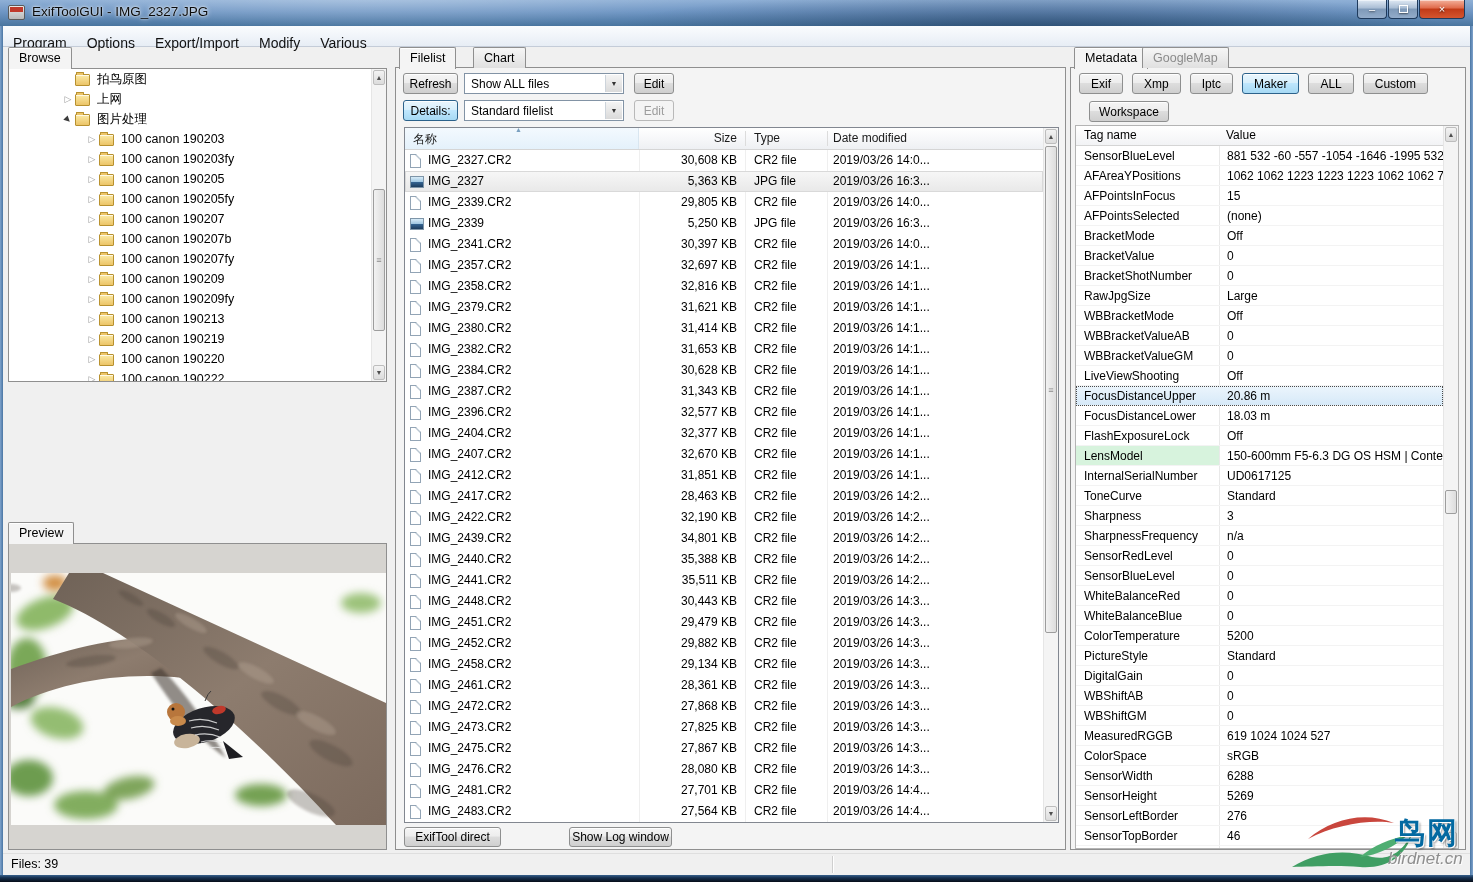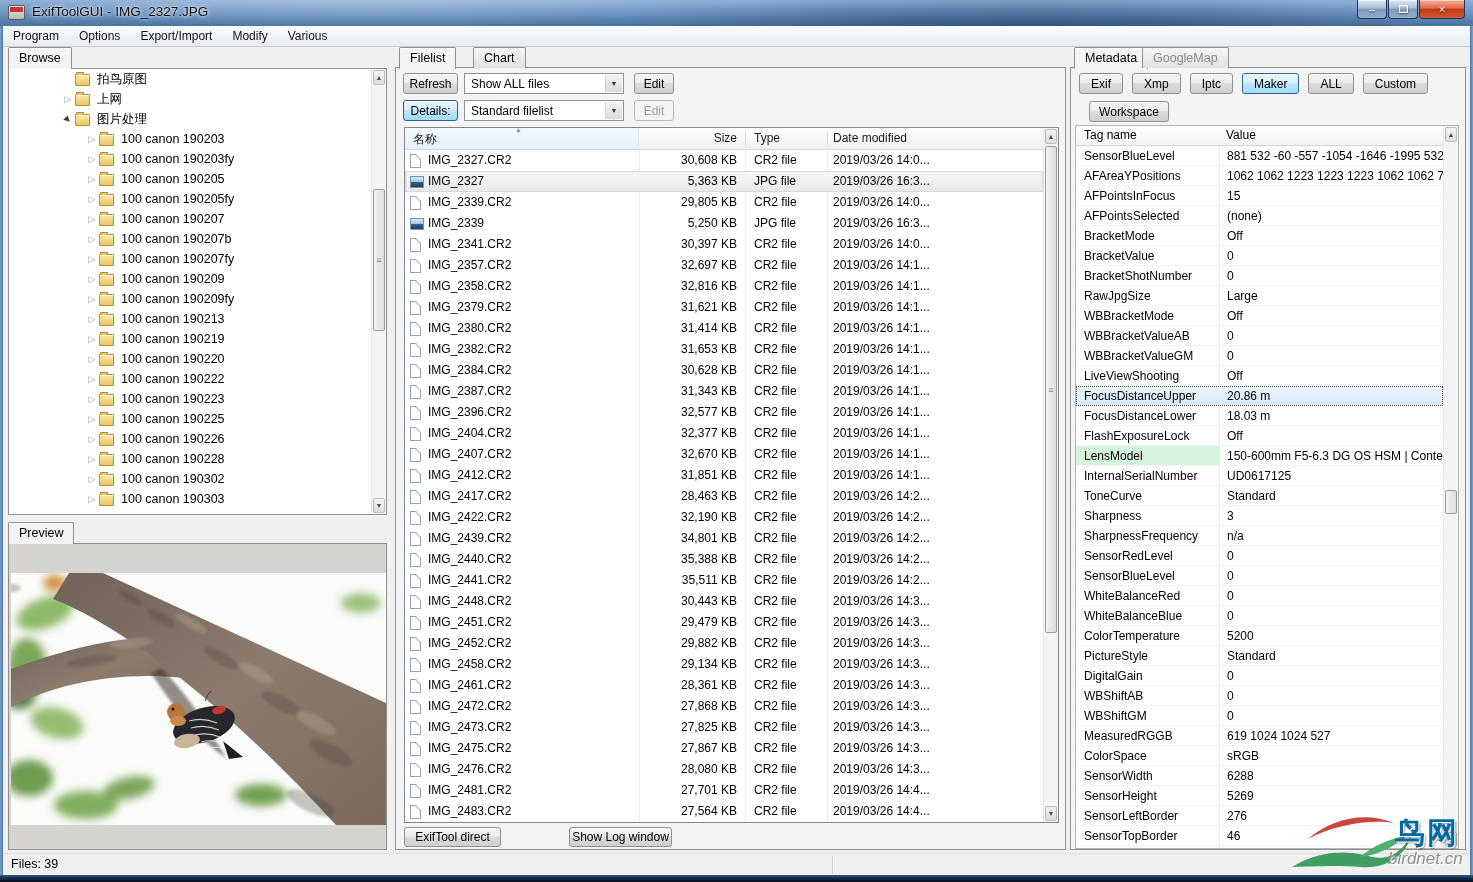--- a/index.html
+++ b/index.html
@@ -19,21 +19,21 @@
   .win-controls{position:absolute;right:8px;top:0;display:flex;}
   .wc{height:19px;border:1px solid #1e3a5c;border-top:none;border-radius:0 0 4px 4px;
     display:flex;align-items:center;justify-content:center;color:#fff;font-size:11px;line-height:1;
     text-shadow:0 1px 2px rgba(0,0,0,.7);box-shadow:inset 0 1px 0 rgba(255,255,255,.5);margin-left:1px;}
   .wc-min,.wc-max{width:30px;background:linear-gradient(180deg,#dfe9f4,#a9bdd4 45%,#7e99b8 50%,#93accA);}
   .wc-close{width:46px;background:linear-gradient(180deg,#f3b09b,#e06a4a 45%,#c13a17 50%,#d4552f);}
   .wc-max span{display:block;width:9px;height:8px;border:1.5px solid #fff;box-shadow:0 1px 2px rgba(0,0,0,.5);}
   
   .menubar{position:absolute;left:3px;top:26px;width:1467px;height:21px;display:flex;align-items:stretch;
     background:linear-gradient(180deg,#fafcfe,#e7edf5);border-bottom:1px solid #c4ccd8;}
-  .menu-item{padding:3px 10px 0 10px;font-size:12px;color:#111;}
+  .menu-item{padding:9px 10px 0 10px;font-size:14px;color:#111;}
   
   .brd-l,.brd-r{position:absolute;top:26px;bottom:7px;width:3px;background:linear-gradient(90deg,#7fa3cc,#4a76a4);z-index:40;}
   .brd-l{left:0}.brd-r{right:0;background:linear-gradient(90deg,#4a76a4,#7fa3cc);}
   .brd-b{position:absolute;left:0;right:0;bottom:0;height:7px;z-index:40;
     background:linear-gradient(180deg,#37618d 0%,#16304f 40%,#060d18 100%);}
   
   .tab{position:absolute;height:21px;padding:3px 10px 0 10px;font-size:12.5px;
     background:linear-gradient(180deg,#f6f6f6,#e0e0e0);border:1px solid #8f8f8f;border-bottom:none;
     border-radius:2px 2px 0 0;z-index:3;}
   .tab.active{background:#f4f4f4;height:22px;box-shadow:inset 0 1px 0 #fff;}
@@ -43,21 +43,21 @@
     background:linear-gradient(180deg,#f5f5f5,#ededed 45%,#dddddd 50%,#cfcfcf);
     border:1px solid #8e8f8f;border-radius:3px;box-shadow:inset 0 1px 0 rgba(255,255,255,.85);}
   .btn.toggled{background:linear-gradient(180deg,#eaf6fd,#d7effc 45%,#bee6fd 50%,#a6d9f4);border-color:#2c628b;}
   .btn.disabled{color:#9d9d9d;background:#f4f4f4;border-color:#b9b9b9;box-shadow:none;}
   .dd{position:absolute;background:#fff;border:1px solid #8293a5;display:flex;align-items:center;
     font-size:12px;padding-left:6px;}
   .dd .arr{position:absolute;right:1px;top:1px;bottom:1px;width:17px;display:flex;align-items:center;
     justify-content:center;font-size:7px;color:#333;border-left:1px solid #cdd4db;
     background:linear-gradient(180deg,#f4f4f4,#dadada);}
   
-  .tree-panel{position:absolute;left:8px;top:68px;width:379px;height:447px;background:#fff;
+  .tree-panel{position:absolute;left:8px;top:68px;width:379px;height:314px;background:#fff;
     border:1px solid #8f8f8f;overflow:hidden;z-index:2;}
   .trow{height:20px;display:flex;align-items:center;white-space:nowrap;}
   .trow.lv1{padding-left:52px;}
   .trow.lv2{padding-left:76px;}
   .tw{width:14px;font-size:9px;color:#9a9a9a;text-align:center;flex:none;}
   .tw.expanded{font-size:8px;color:#3c3c3c;transform:rotate(45deg);}
   .folder{width:15px;height:12px;flex:none;background:linear-gradient(180deg,#fbeaa6,#ecc467);
     border:1px solid #b8912f;border-radius:1px;position:relative;box-shadow:inset 0 1px 0 rgba(255,255,255,.7);margin-top:2px;}
   .folder::before{content:"";position:absolute;top:-3px;left:0;width:6px;height:2px;background:#ecc467;
     border:1px solid #b8912f;border-bottom:none;border-radius:1px 1px 0 0;}
@@ -224,21 +224,21 @@
           <div class="tlabel">100 canon 190209fy</div>
         </div>
         <div class="trow lv2">
           <div class="tw collapsed">▷</div>
           <div class="folder"></div>
           <div class="tlabel">100 canon 190213</div>
         </div>
         <div class="trow lv2">
           <div class="tw collapsed">▷</div>
           <div class="folder"></div>
-          <div class="tlabel">100 canon 190219</div>
+          <div class="tlabel">200 canon 190219</div>
         </div>
         <div class="trow lv2">
           <div class="tw collapsed">▷</div>
           <div class="folder"></div>
           <div class="tlabel">100 canon 190220</div>
         </div>
         <div class="trow lv2">
           <div class="tw collapsed">▷</div>
           <div class="folder"></div>
           <div class="tlabel">100 canon 190222</div>

